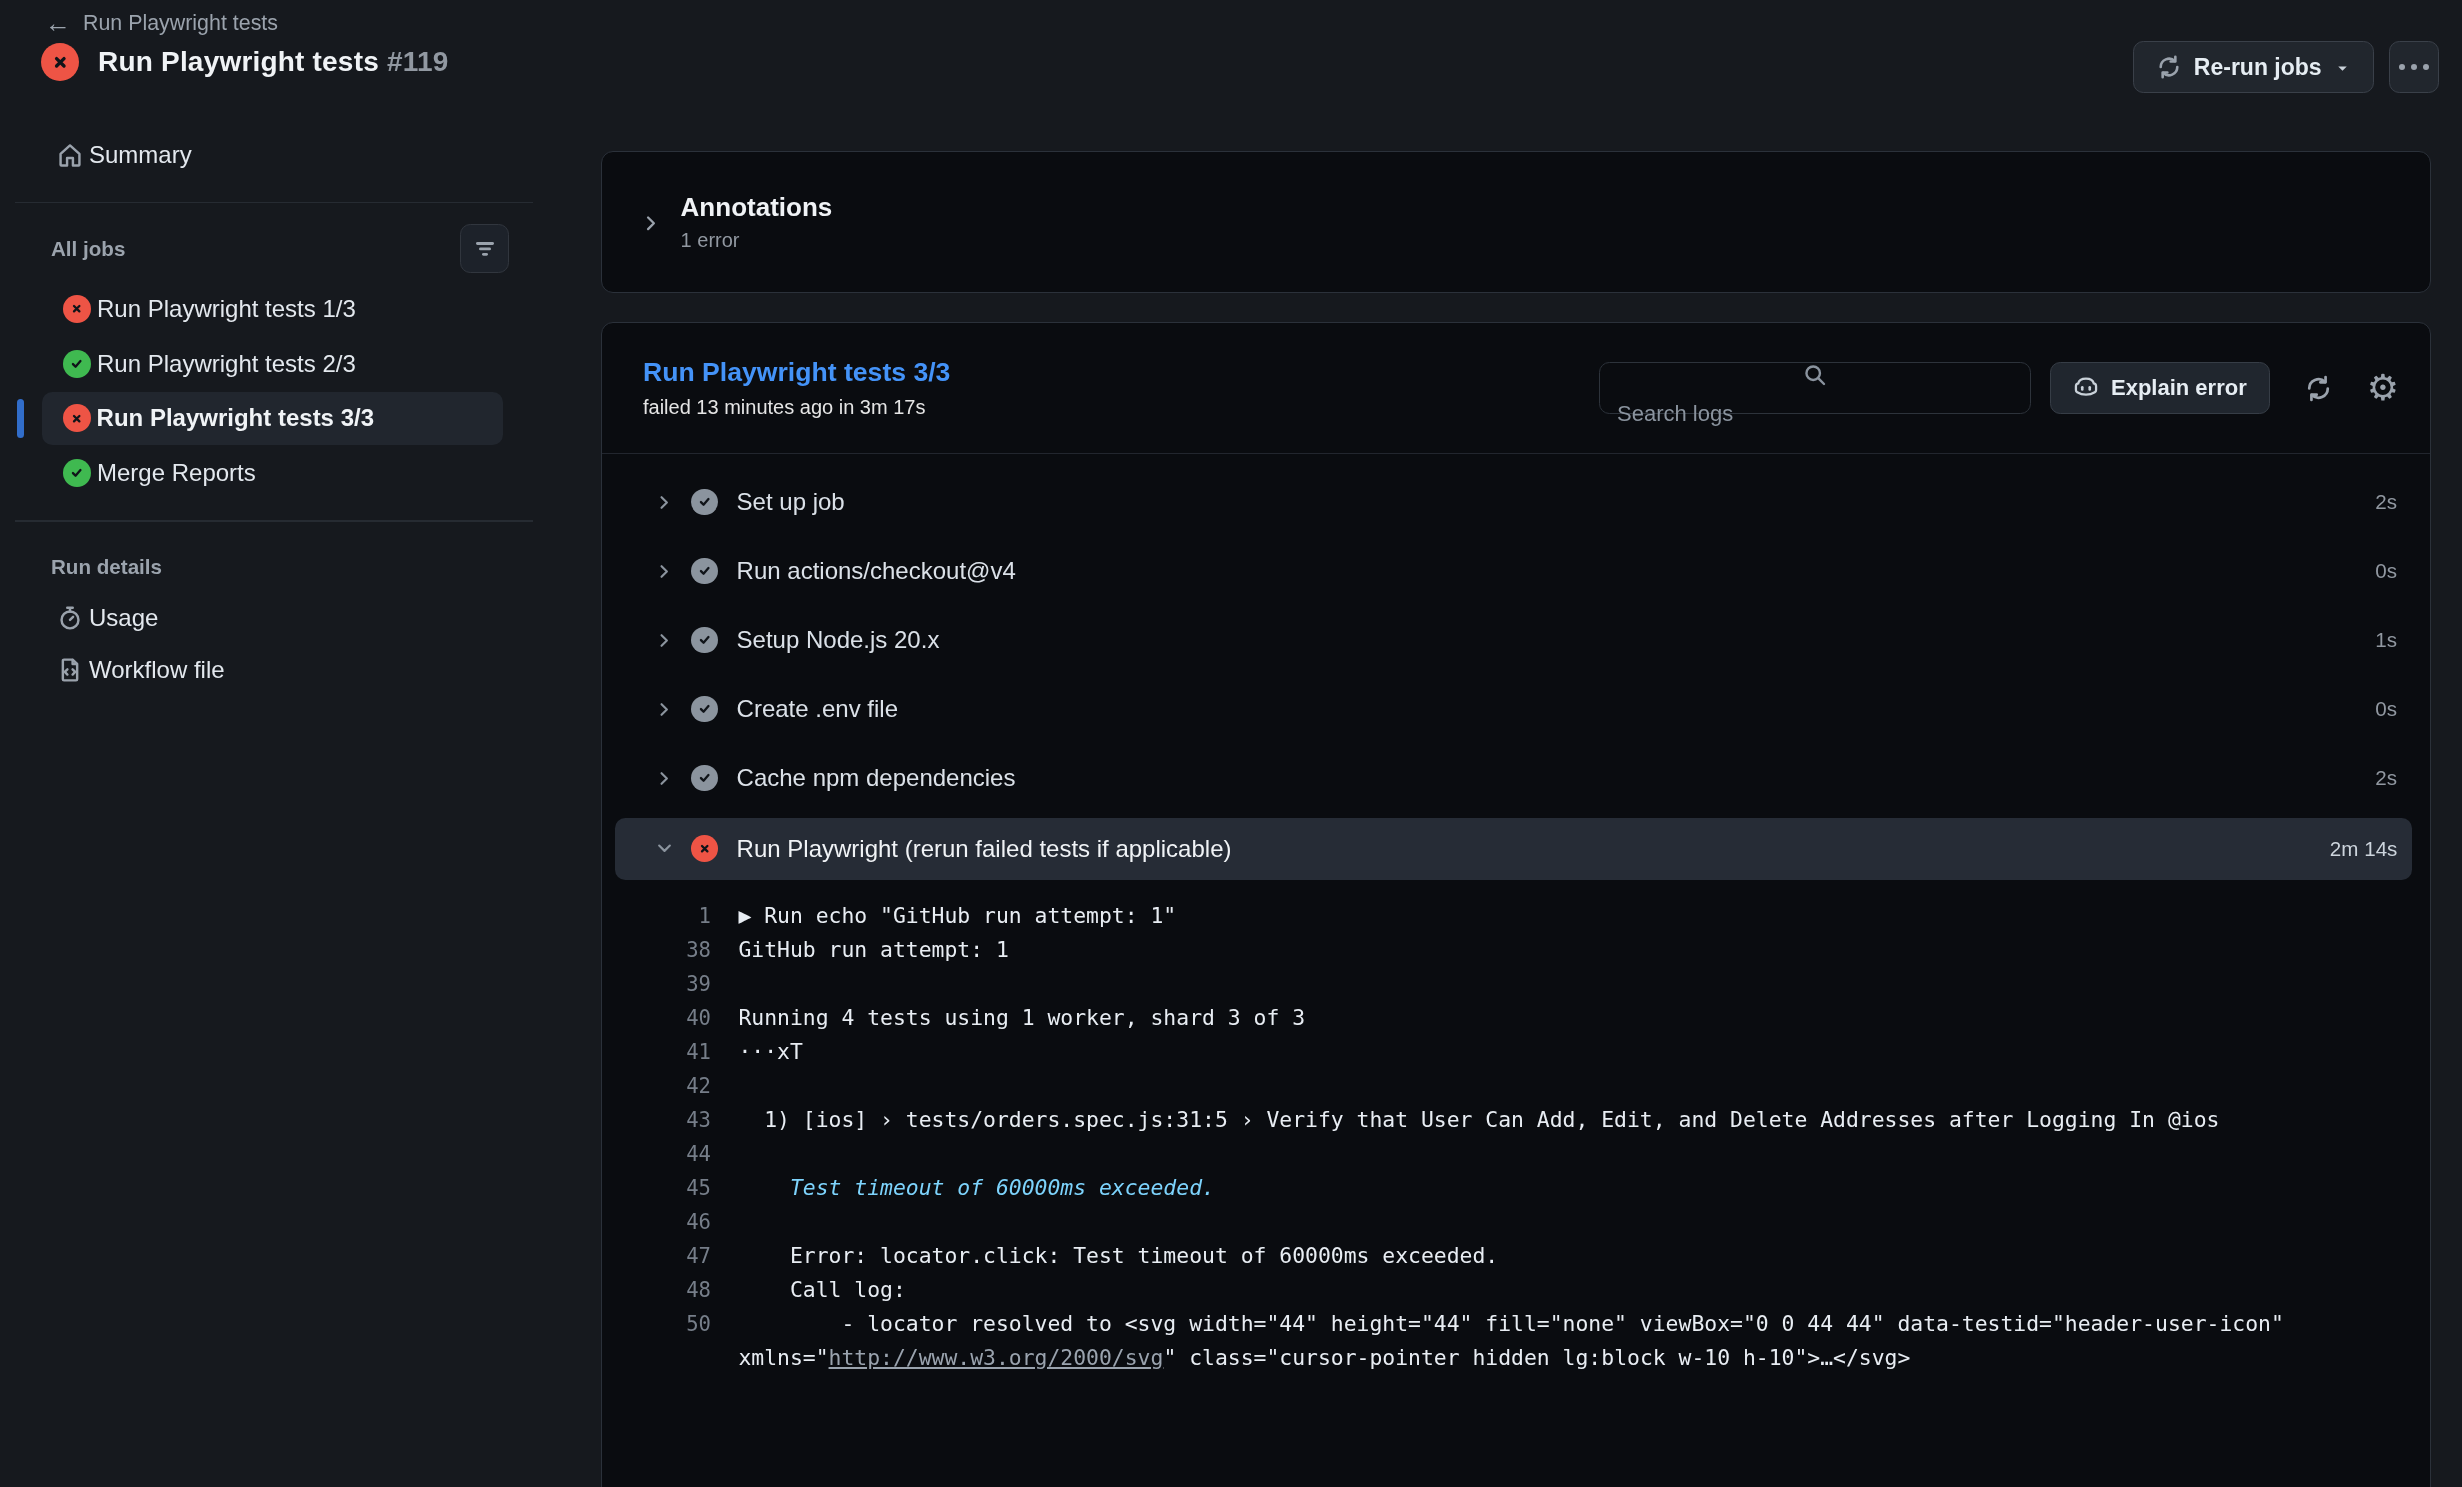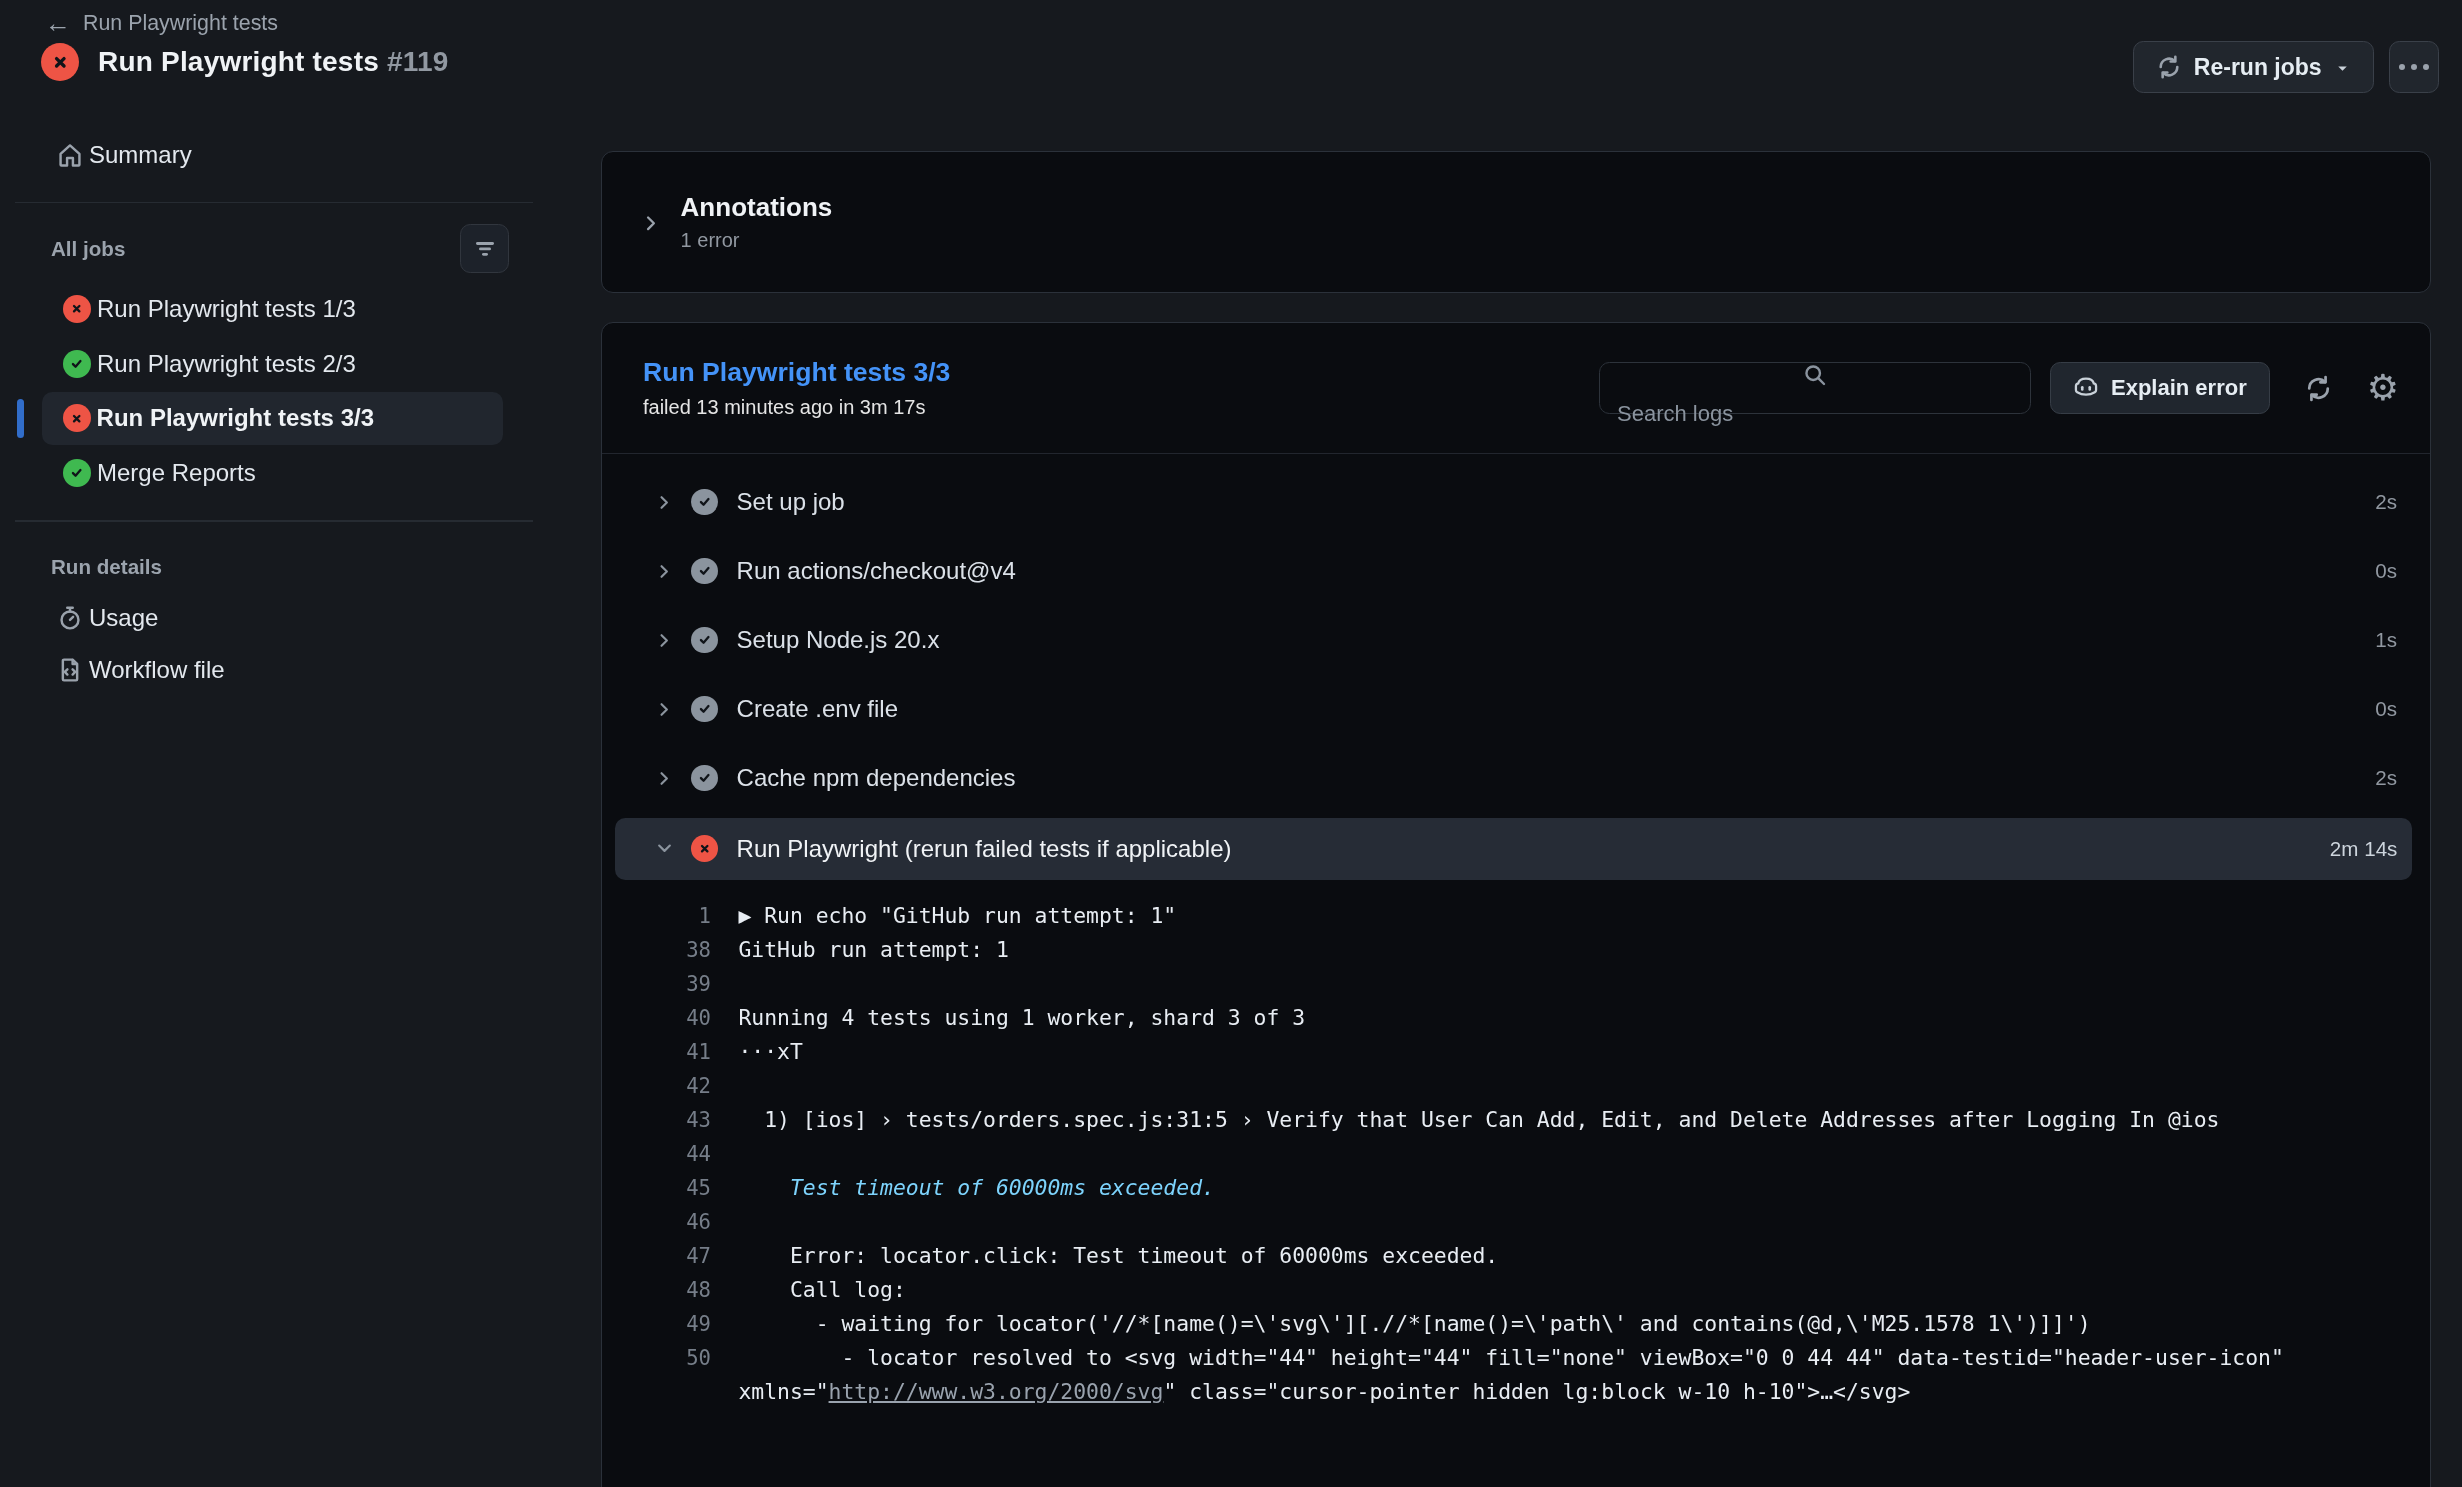--- a/index.html
+++ b/index.html
@@ -439,24 +439,20 @@
   <div class="log-row">
     <span class="log-num">47</span>
     <span class="log-text"><span>    Error: locator.click: Test timeout of 60000ms exceeded.</span></span>
   </div>
 
   <div class="log-row">
     <span class="log-num">48</span>
     <span class="log-text"><span>    Call log:</span></span>
   </div>
 
-  <div class="log-row">
-    <span class="log-num">49</span>
-    <span class="log-text"><span>      - waiting for locator('//*[name()=\'svg\'][.//*[name()=\'path\' and contains(@d,\'M25.1578 1\')]]')</span></span>
-  </div>
 
   <div class="log-row">
     <span class="log-num">50</span>
     <span class="log-text"><span>        - locator resolved to &lt;svg width="44" height="44" fill="none" viewBox="0 0 44 44" data-testid="header-user-icon"</span></span>
   </div>
 
   <div class="log-row">
     <span class="log-num"></span>
     <span class="log-text"><span>xmlns="</span><a class="seg-link">http://www.w3.org/2000/svg</a><span>" class="cursor-pointer hidden lg:block w-10 h-10"&gt;…&lt;/svg&gt;</span></span>
   </div>

